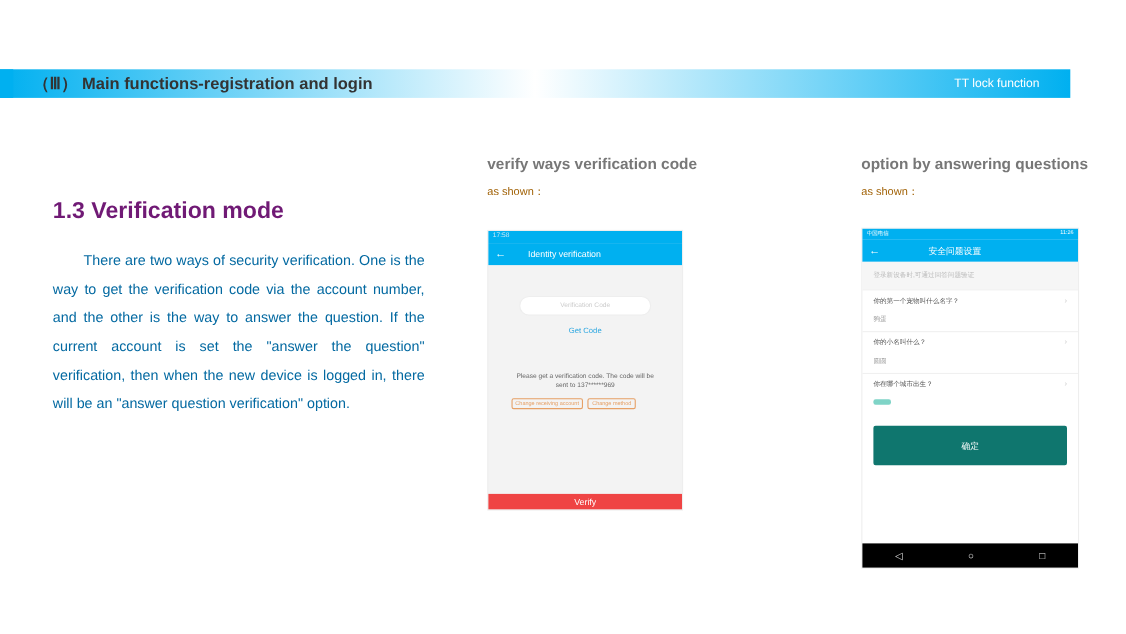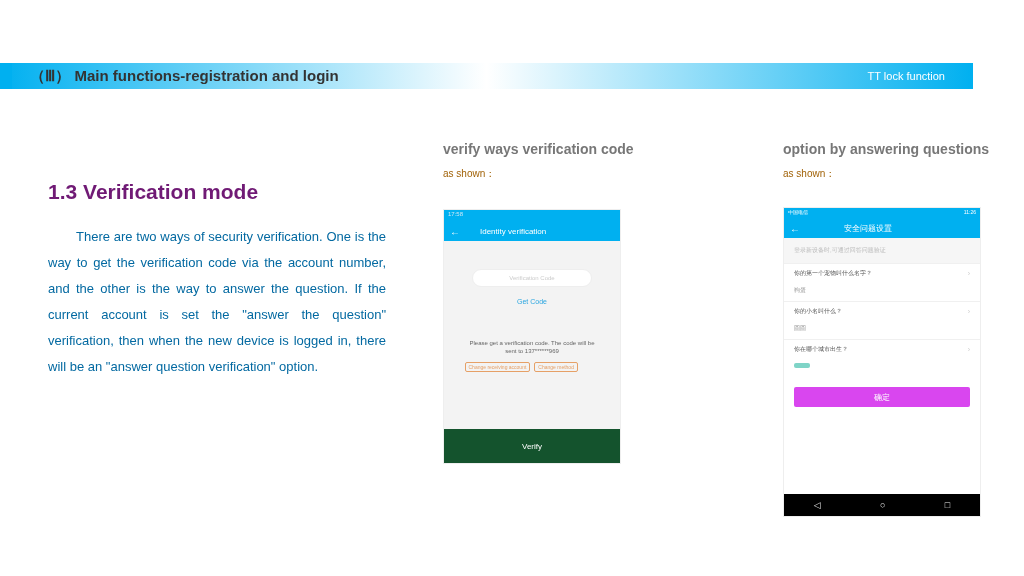--- a/index.html
+++ b/index.html
@@ -20,33 +20,33 @@
   
   .phone1 { position: absolute; left: 443px; top: 209px; width: 178px; height: 255px; background: #f3f3f3; border: 1px solid #eee; }
   .p1-status { height: 11px; background: #00b0f0; font-size: 6px; color: #cde8f7; padding: 1px 4px; }
   .p1-header { height: 20px; background: #00b0f0; color: #fff; font-size: 8px; display: flex; align-items: center; }
   .p1-header .back { margin: 0 20px 0 6px; font-size: 10px; }
   .p1-input { margin: 28px auto 0; width: 120px; height: 18px; border: 1px solid #eee; background: #fff; border-radius: 9px; font-size: 6px; color: #ccc; display: flex; align-items: center; justify-content: center; }
   .p1-getcode { margin: 11px auto 0; text-align: center; font-size: 7px; color: #2aa6e0; }
   .p1-msg { margin: 34px auto 0; width: 135px; font-size: 6px; color: #666; text-align: center; line-height: 1.4; }
   .p1-chips { margin: 6px auto 0; width: 135px; display: flex; gap: 4px; }
   .p1-chip { border: 1px solid #e6a066; color: #e6a066; font-size: 5px; padding: 1px 3px; border-radius: 2px; }
-  .p1-verify { position: absolute; bottom: 0; left: 0; right: 0; height: 34px; background: #14532d; color: #fff; font-size: 8px; display: flex; align-items: center; justify-content: center; text-align: center; }
+  .p1-verify { position: absolute; bottom: 0; left: 0; right: 0; height: 14px; background: #ef4444; color: #fff; font-size: 8px; display: flex; align-items: center; justify-content: center; text-align: center; }
 
   
   .phone2 { position: absolute; left: 783px; top: 207px; width: 198px; height: 310px; background: #fff; border: 1px solid #eee; }
   .p2-status { height: 10px; background: #00b0f0; font-size: 5px; color: #fff; display: flex; justify-content: space-between; padding: 1px 4px; }
   .p2-header { height: 20px; background: #00b0f0; color: #fff; font-size: 8px; display: flex; align-items: center; }
   .p2-header .back { margin: 0 44px 0 6px; font-size: 10px; }
   .p2-note { font-size: 6px; color: #bbb; padding: 8px 10px; background: #f6f6f6; }
   .p2-q { font-size: 6px; color: #555; padding: 5px 10px; border-top: 1px solid #f0f0f0; display: flex; justify-content: space-between; align-items: center; }
   .p2-q .chev { color: #ccc; font-size: 7px; }
   .p2-a { font-size: 6px; color: #999; padding: 3px 10px 6px; }
   .p2-bar { position: absolute; left: 10px; width: 16px; height: 5px; background: #7fd4c7; border-radius: 2px; }
-  .p2-confirm { margin: 14px 10px 0; height: 20px; background: #d946ef; color: #fff; font-size: 8px; display: flex; align-items: center; justify-content: center; border-radius: 2px; }
+  .p2-confirm { margin: 14px 10px 0; height: 36px; background: #0f766e; color: #fff; font-size: 8px; display: flex; align-items: center; justify-content: center; border-radius: 2px; }
   .p2-nav { position: absolute; bottom: 0; left: 0; right: 0; height: 22px; background: #000; display: flex; align-items: center; justify-content: space-around; color: #fff; font-size: 9px; }
   .p2-nav span { opacity: 0.9; }
 </style>
 </head>
 <body>
 
 <div class="topbar">
   <div class="tab"></div>
   <div class="title">（Ⅲ） Main functions-registration and login</div>
   <div class="right">TT lock function</div>

